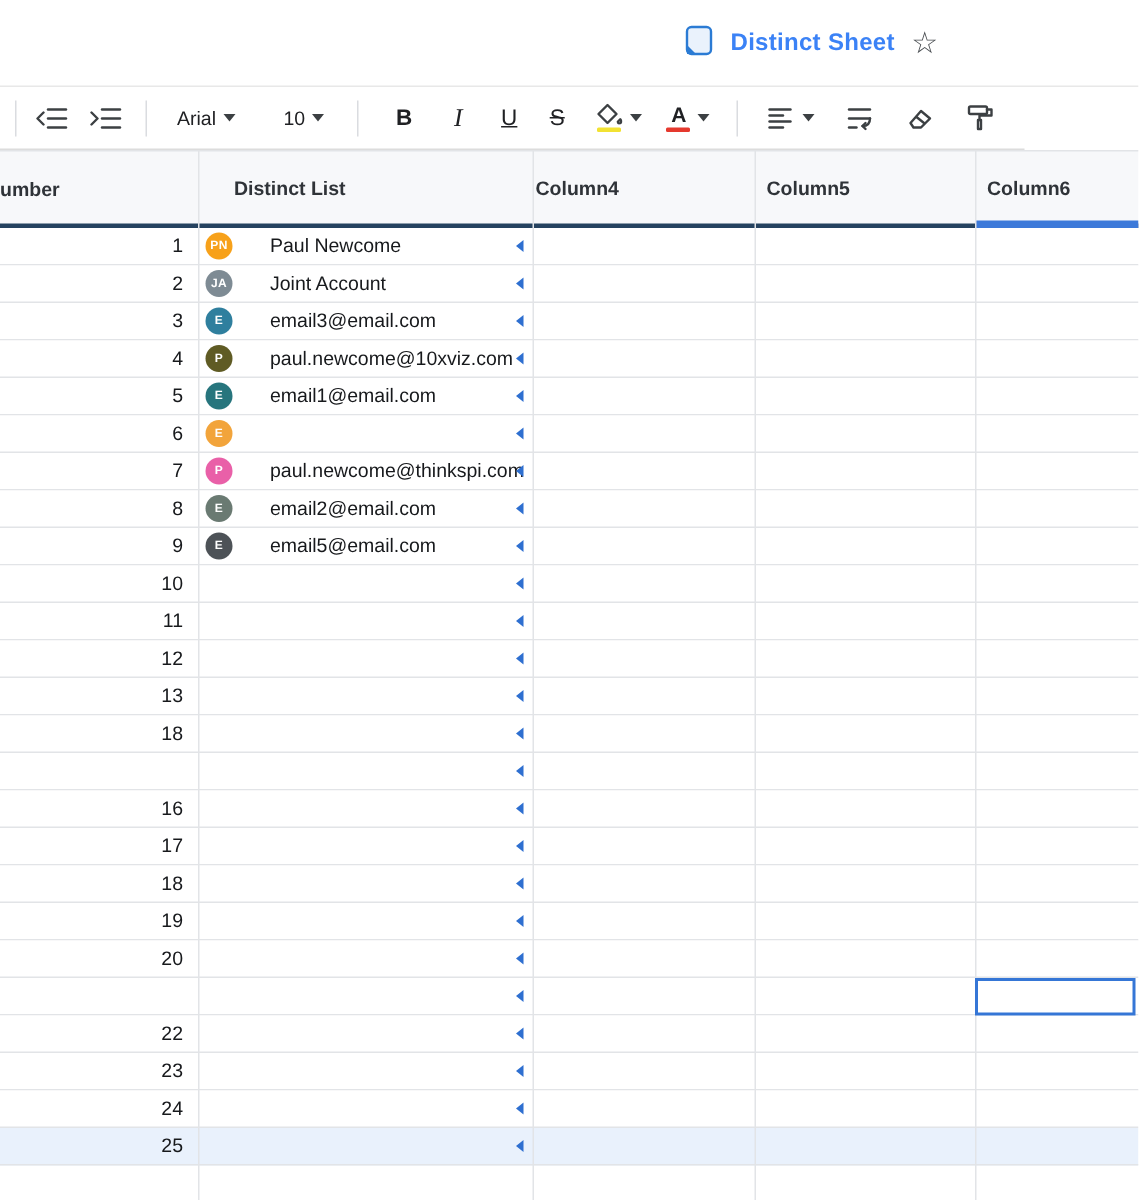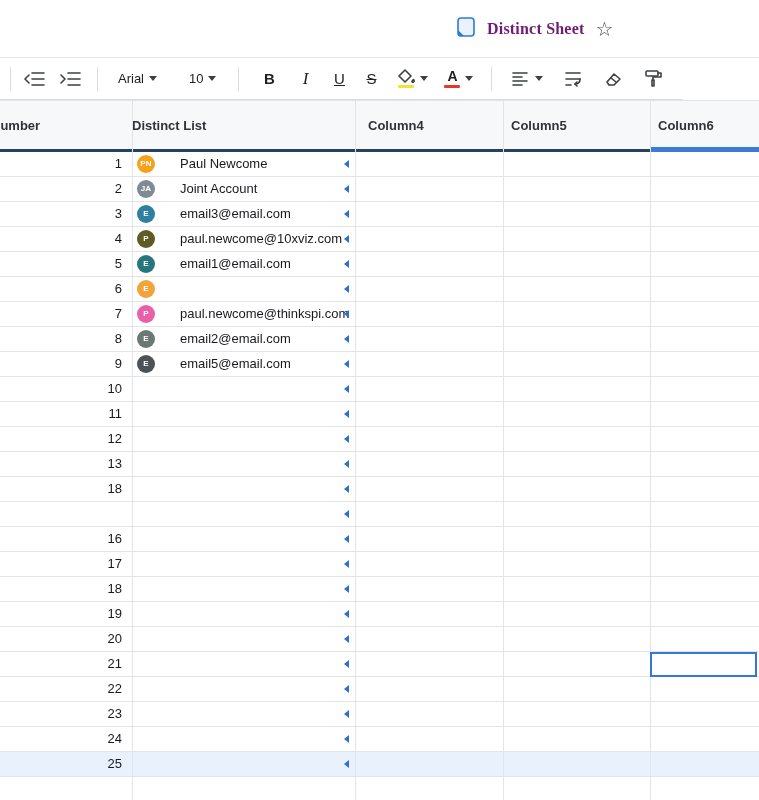--- a/index.html
+++ b/index.html
@@ -5,21 +5,21 @@
   * { margin:0; padding:0; box-sizing:border-box; }
   html,body { width:759px; height:800px; overflow:hidden; background:#fff;
     font-family:"Liberation Sans", sans-serif; }
   .stage { position:relative; width:759px; height:800px; background:#fff; }
 
   
   .titlebar { position:absolute; top:0; left:0; width:759px; height:58px;
     background:#fff; border-bottom:1px solid #e8e8e8; }
   .title-group { position:absolute; left:456px; top:0; height:58px;
     display:flex; align-items:center; gap:11px; }
-  .title { font-size:16px; font-weight:700; color:#701a75; letter-spacing:.2px;font-family:Liberation Serif, serif; }
+  .title { font-size:16px; font-weight:700; color:#3b82f6; letter-spacing:.2px; }
   .star { font-size:20px; color:#4a4e52; line-height:1; cursor:pointer; }
 
   
   .toolbar { position:absolute; top:58px; left:0; width:683px; height:42px;
     border-bottom:1px solid #dcdcdc; display:flex; align-items:center; color:#3c4043; }
   .tsep { width:1px; height:24px; background:#dadce0; flex:none; }
   .tbtn { display:flex; align-items:center; justify-content:center; cursor:pointer; flex:none; }
   .caret { width:0; height:0; border-left:4px solid transparent; border-right:4px solid transparent;
     border-top:5px solid #3c4043; margin-left:5px; }
   .fname { font-size:13px; color:#202124; }
@@ -38,22 +38,22 @@
   
   .grid { position:absolute; top:100px; left:0; width:759px; height:700px; background:#fff; }
   .vline { position:absolute; top:0; bottom:0; width:1px; background:#e2e4e7; z-index:4; }
   .v1{left:132px;} .v2{left:355px;} .v3{left:503px;} .v4{left:650px;}
 
   .header-row { position:absolute; top:0; left:0; width:759px; height:52px;
     background:#f7f8fa; border-top:1px solid #e2e4e7; border-bottom:3px solid #25425f; z-index:3; }
   .hcell { position:absolute; top:0; height:49px; line-height:49px; font-size:13px;
     font-weight:700; color:#2f3338; white-space:nowrap; overflow:hidden; cursor:pointer; }
   .h1 { left:0; width:132px; text-indent:-9px; }
-  .h2 { left:132px; width:223px; padding-left:0; }
-  .h3 { left:360px; width:148px; padding-left:8px; }
+  .h2 { left:132px; width:223px; padding-left:24px; }
+  .h3 { left:349px; width:148px; padding-left:8px; }
   .h4 { left:503px; width:147px; padding-left:8px; }
   .h5 { left:650px; width:109px; padding-left:8px; }
   .col6-underline { position:absolute; left:650px; bottom:-3px; width:109px; height:5px;
     background:#3c79d9; z-index:5; }
 
   .rows { position:absolute; top:52px; left:0; width:759px; z-index:1; }
   .row { position:relative; height:25px; border-bottom:1px solid #e2e4e7; display:flex; background:#fff; }
   .row.selected { background:#e9f1fc; }
   .cell { height:24px; line-height:24px; font-size:13px; color:#17191c; }
   .cell.num { flex:none; width:132px; text-align:right; padding-right:10px; cursor:cell; }
@@ -317,21 +317,20 @@
           <div class="cell num">19</div>
           <div class="cell contact"></div>
           <span class="tri"></span>
         </div>
         <div class="row">
           <div class="cell num">20</div>
           <div class="cell contact"></div>
           <span class="tri"></span>
         </div>
         <div class="row">
-          <div class="cell num">21</div>
           <div class="cell contact"></div>
           <span class="tri"></span>
         </div>
         <div class="row">
           <div class="cell num">22</div>
           <div class="cell contact"></div>
           <span class="tri"></span>
         </div>
         <div class="row">
           <div class="cell num">23</div>

